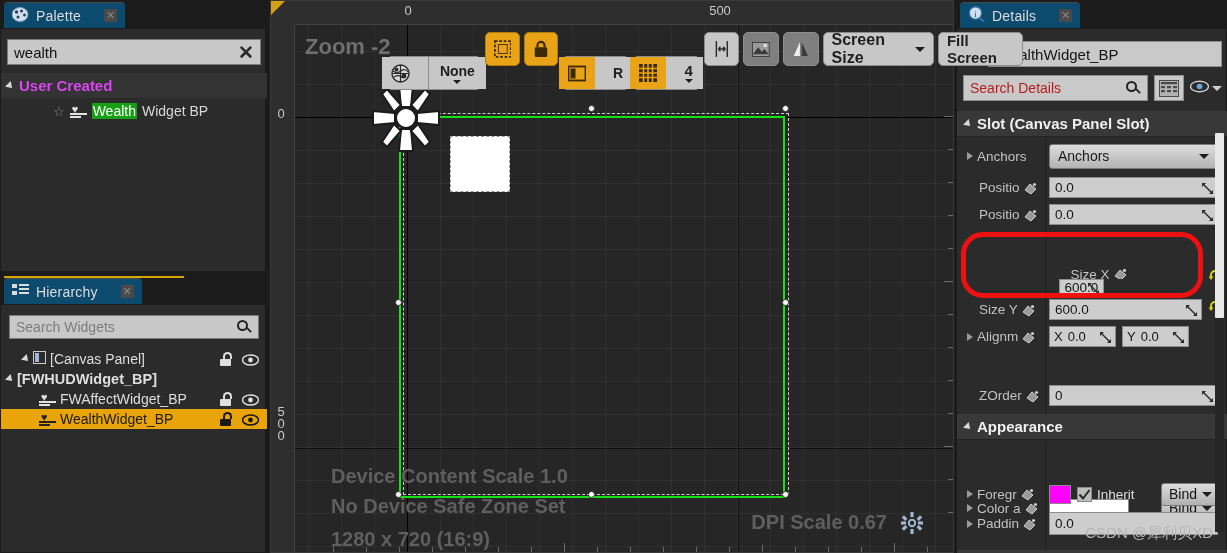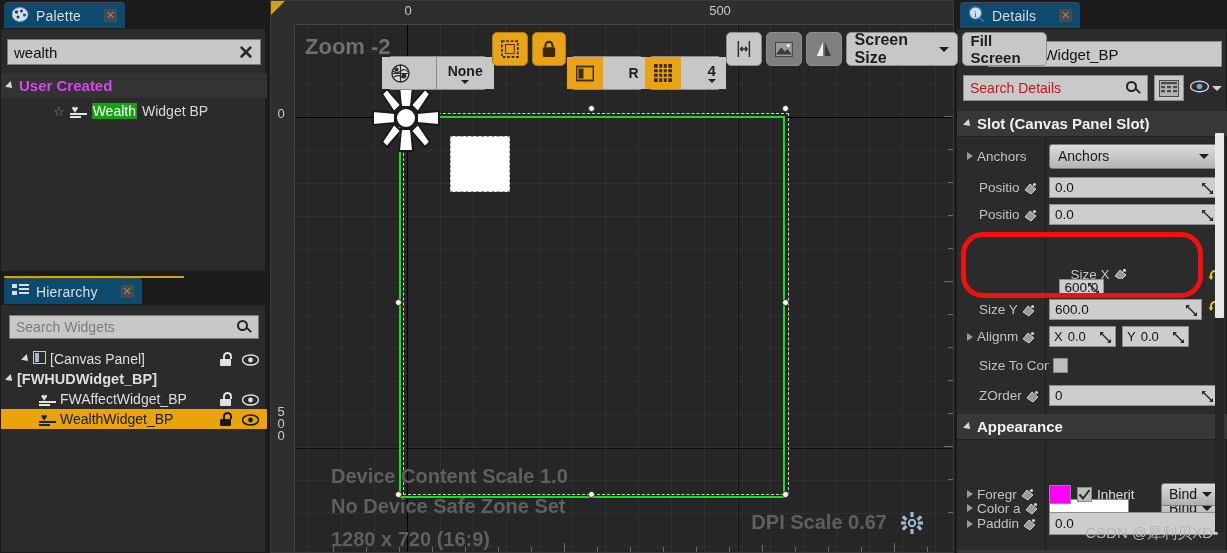--- a/index.html
+++ b/index.html
@@ -139,21 +139,21 @@
   #anchor-flower { position: absolute; width: 74px; height: 74px; }
 
   
   #vp-toolbar { position: absolute; left: 116px; top: 30px; height: 36px; display: flex; align-items: center; gap: 4px; z-index: 20; }
   .tbtn {
     height: 34px; min-width: 34px; border-radius: 5px; display: flex; align-items: center; justify-content: center;
     background: #c7c7c7; color: #1e1e1e; font-size: 14px; font-weight: bold; padding: 0 8px; border: 1px solid #8d8d8d;
   }
   .tbtn.dark { background: #7f7f7f; }
   .tbtn.amber { background: #e8a317; border-color: #b07d0c; }
-  .tbtn.grp { padding: 0; gap: 17px; margin-top: 48px; }
+  .tbtn.grp { padding: 0; gap: 9px; margin-top: 48px; }
   .tbtn .seg { height: 100%; display: flex; align-items: center; justify-content: center; padding: 0 9px; }
   .tbtn .seg.amber { background: #e8a317; }
   .tbtn .seg.light { background: #c7c7c7; }
   .caretdn { width: 0; height: 0; border-left: 5px solid transparent; border-right: 5px solid transparent; border-top: 5px solid #1e1e1e; }
   .caretsm { width: 0; height: 0; border-left: 4px solid transparent; border-right: 4px solid transparent; border-top: 4px solid #1e1e1e; margin-top: 1px;}
 
   #zoom-label { position: absolute; left: 34px; top: 33px; font-size: 22px; font-weight: bold; color: #6f6f6f; z-index: 15; }
 
   .vp-foot { position: absolute; left: 36px; font-size: 20px; font-weight: bold; color: #5f5f5f; z-index: 5; }
   #dpi-label { position: absolute; right: 66px; bottom: 18px; font-size: 20px; font-weight: bold; color: #5f5f5f; z-index: 5; }
@@ -735,24 +735,20 @@
           <span>Y</span>
           <span>0.0</span>
           <span class="spin"><svg width="11" height="11" viewBox="0 0 11 11">
                 <path d="M0 4 L0 0 L4 0 Z" fill="#2a2a2a"></path>
                 <path d="M11 7 L11 11 L7 11 Z" fill="#2a2a2a"></path>
                 <path d="M1.5 1.5 L9.5 9.5" stroke="#2a2a2a" stroke-width="1.4"></path>
               </svg></span>
         </span>
       </div>
 
-      <div class="prow" style="top:323px;">
-        <span class="plabel ind" style="width:92px;">Size To Con</span>
-        <span class="checkbox" style="margin-left:4px;"></span>
-      </div>
 
       <div class="prow" style="top:353px;">
         <span class="plabel ind">
           <span>ZOrder</span>
           <span class="pinicon"><svg width="14" height="14" viewBox="0 0 14 14">
                 <path d="M1 9 L6 3 L12 8 L7 13 Z" fill="#9a9a9a" stroke="#cdcdcd"></path>
                 <circle cx="10.5" cy="3.5" r="1.6" fill="#cdcdcd"></circle>
               </svg></span>
         </span>
         <span class="pfield">

